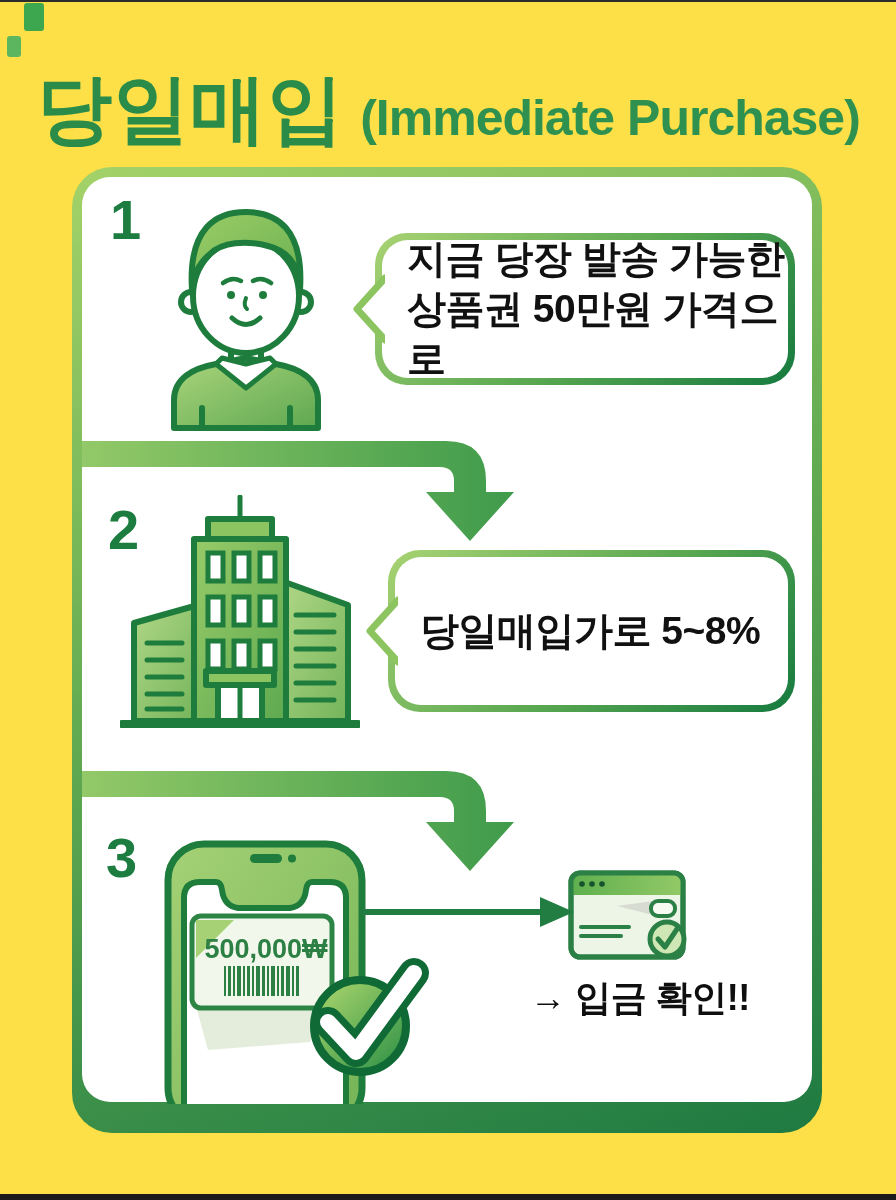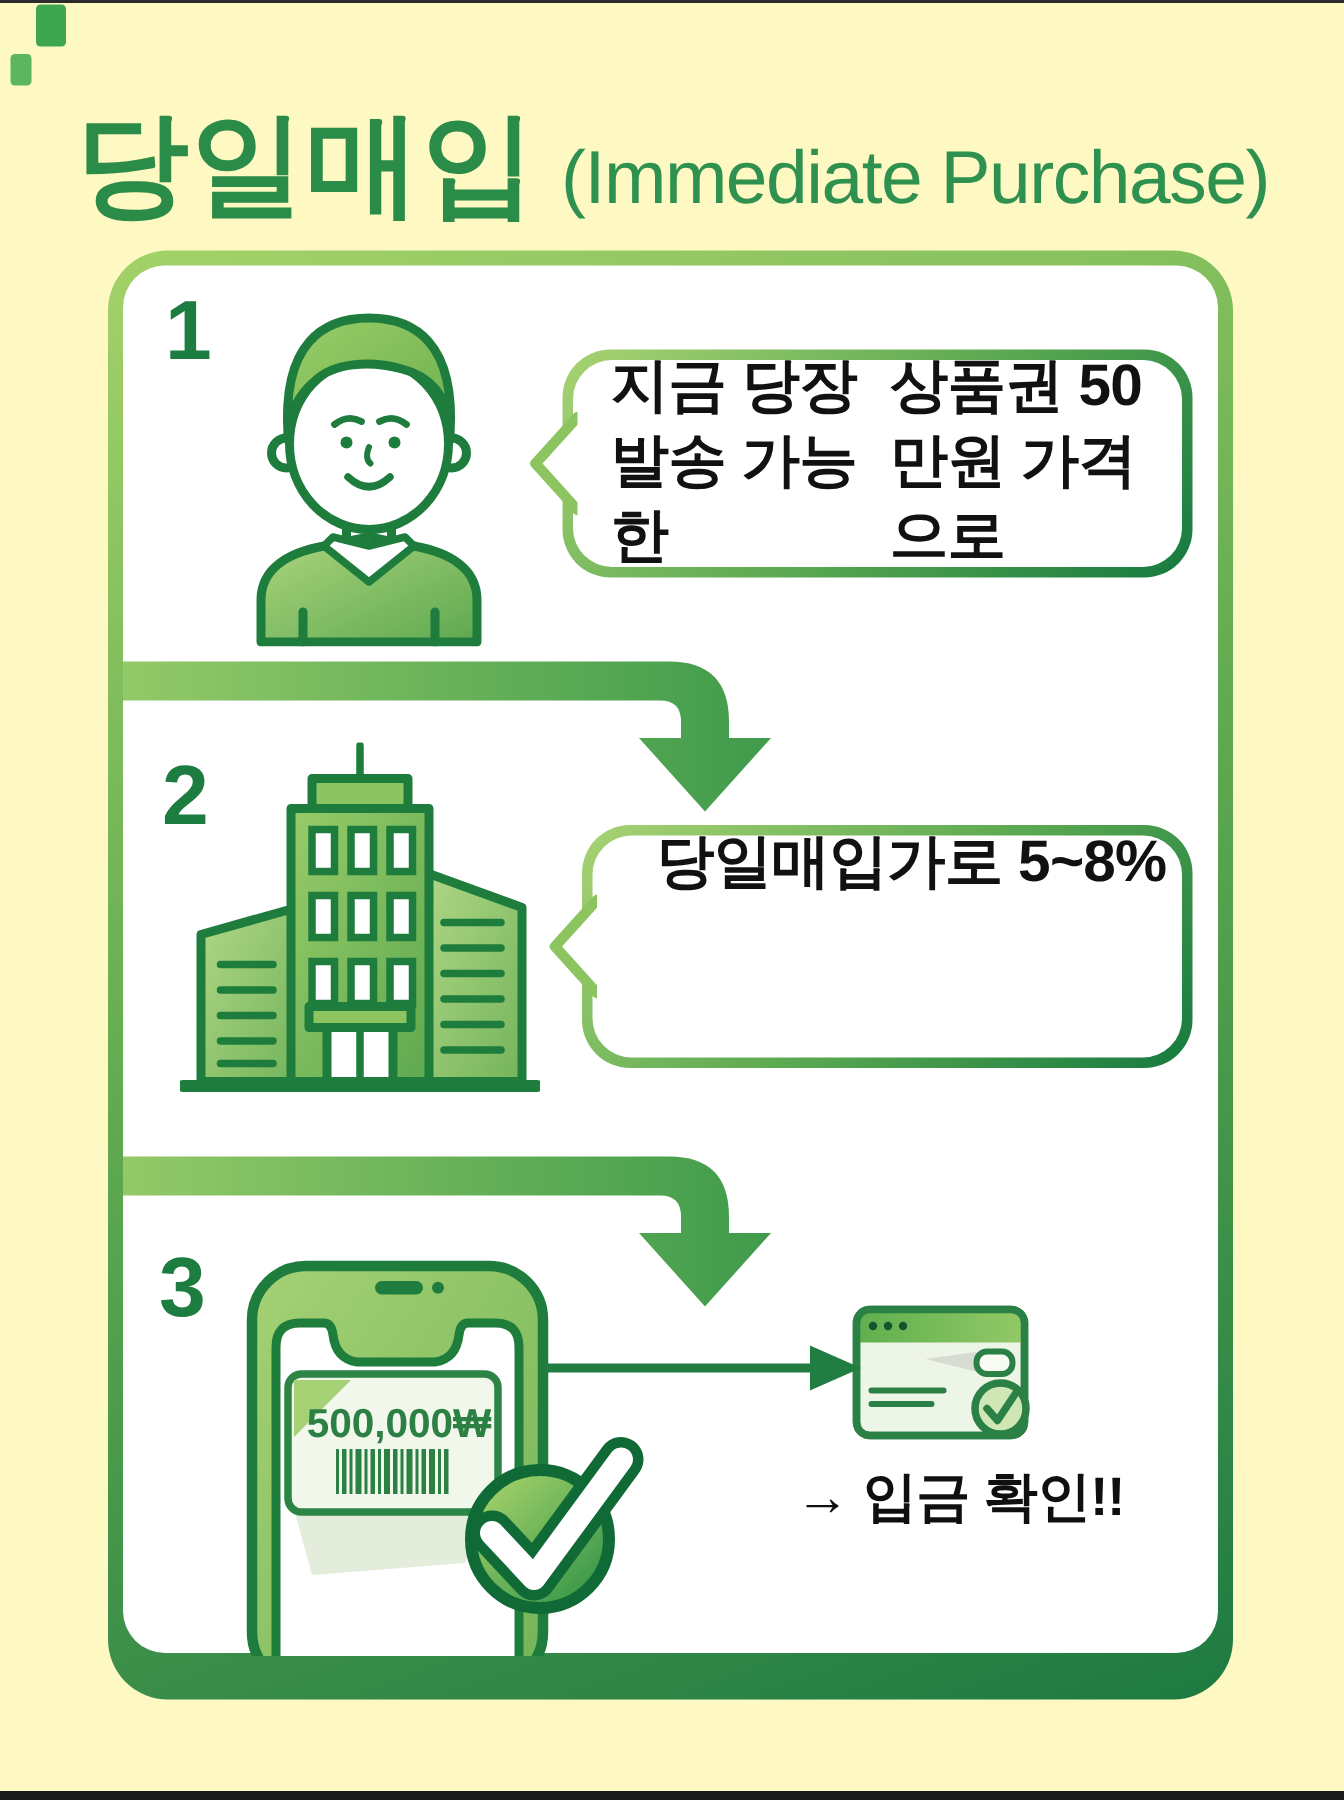--- a/index.html
+++ b/index.html
@@ -1,46 +1,46 @@
 <!DOCTYPE html>
 <html><head>
 <meta charset="utf-8">
 <style>
   html,body{margin:0;padding:0;background:#fff;}
   #canvas{
-    position:relative;width:896px;height:1200px;background:#fef9c3;overflow:hidden;
+    position:relative;width:896px;height:1200px;background:#fde047;overflow:hidden;
     font-family:"Liberation Sans","DejaVu Sans",sans-serif;
   }
   .abs{position:absolute;}
   
   .edge-top{left:0;top:0;width:896px;height:2px;background:#2b2b2b;}
   .edge-bottom{left:0;bottom:0;width:896px;height:6px;background:#1b1b1b;}
   .corner-mark1{left:24px;top:3px;width:20px;height:28px;background:#3da74f;border-radius:3px;}
   .corner-mark2{left:7px;top:36px;width:14px;height:21px;background:#5cb65f;border-radius:3px;}
   
   .title-row{left:0;top:56px;width:896px;display:flex;justify-content:center;align-items:baseline;gap:16px;}
   .title-kr{font-size:76px;font-weight:900;color:#2b8c49;letter-spacing:1px;line-height:1;}
-  .title-en{font-size:50px;font-weight:400;color:#2f9150;letter-spacing:-1px;line-height:1;margin-top:37px;}
+  .title-en{font-size:50px;font-weight:700;color:#2f9150;letter-spacing:-1px;line-height:1;margin-top:37px;}
   
   .frame{
     left:72px;top:167px;width:750px;height:966px;border-radius:40px;
     background:linear-gradient(160deg,#a4d269 0%,#63ab51 45%,#1e7a42 100%);
   }
   .frame-inner{
     position:absolute;left:10px;top:10px;right:10px;bottom:31px;
     background:#ffffff;border-radius:28px;
   }
   
   .step-num{font-size:56px;font-weight:800;color:#1d7c40;line-height:1;}
   
   .bubble{border-radius:32px;background:linear-gradient(135deg,#a8d373 0%,#57a650 55%,#157a3f 100%);}
   .bubble-inner{position:absolute;inset:7px;background:#fff;border-radius:26px;}
   .bubble-tail{position:absolute;left:-26px;}
   .bubble-text{
-    position:absolute;inset:0;display:flex;flex-direction:row;justify-content:center;
+    position:absolute;inset:0;display:flex;flex-direction:column;justify-content:center;
     padding-left:32px;font-size:39px;font-weight:800;color:#111;line-height:1.28;letter-spacing:-0.5px;
   }
   
   .caption{
     left:450px;top:974px;width:380px;text-align:center;
     font-size:36px;font-weight:800;color:#0f0f0f;line-height:1.35;letter-spacing:-0.5px;
   }
   svg{display:block;}
 </style>
 </head>

